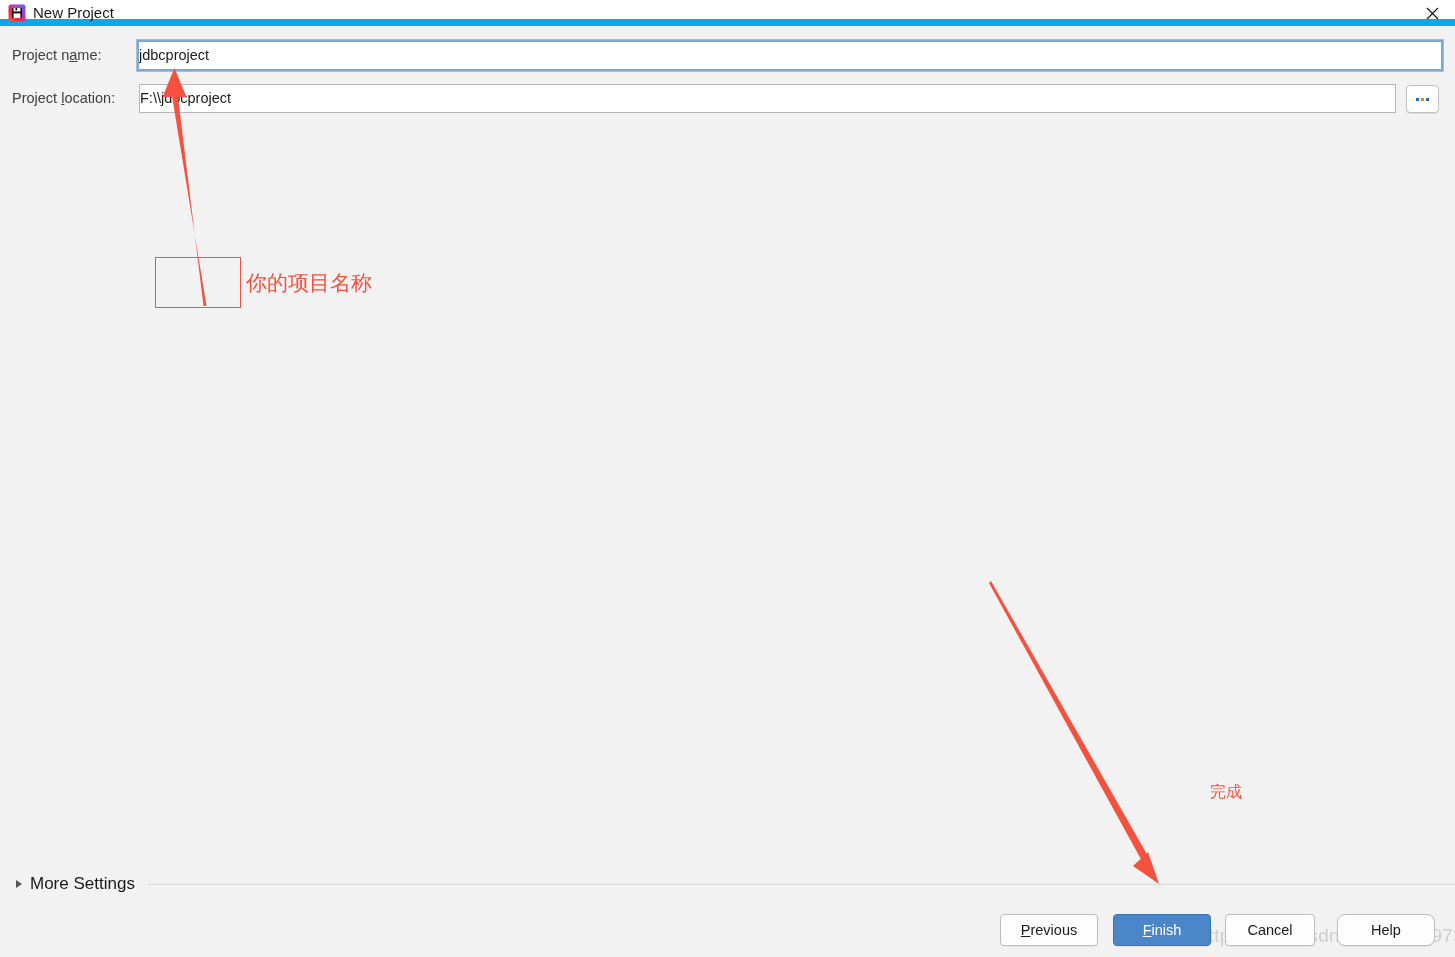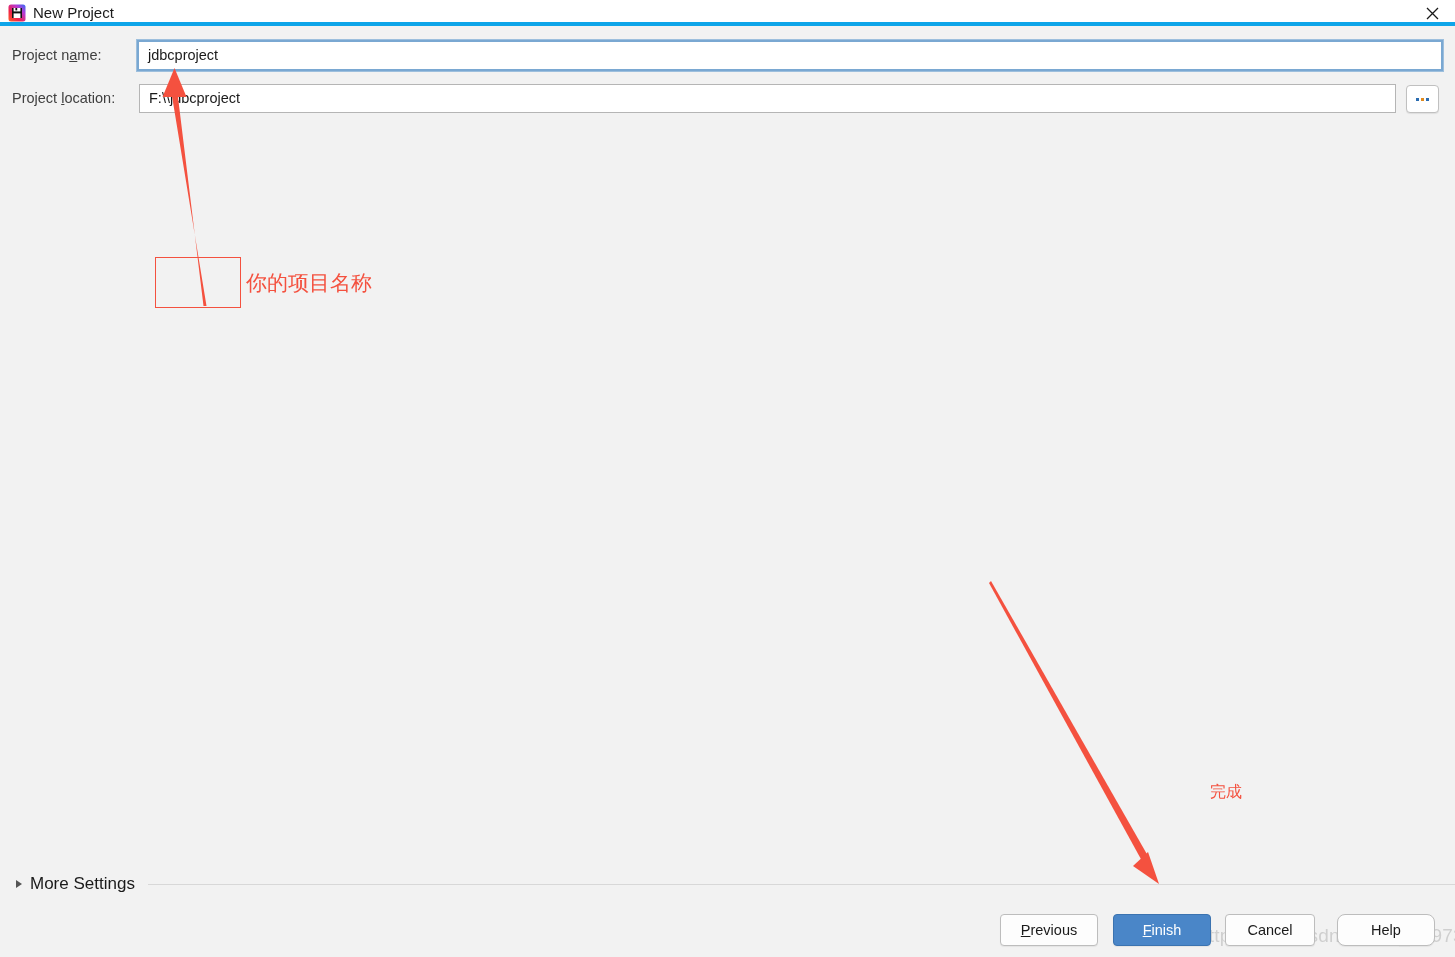--- a/index.html
+++ b/index.html
@@ -23,21 +23,21 @@
     background: #f2f2f2;
   }
 
   
   .titlebar {
     position: absolute;
     left: 0; top: 0;
     width: 1455px;
     height: 26px;
     background: #ffffff;
-    border-bottom: 4px solid #0ea5e9;
+    border-bottom: 7px solid #0ea5e9;
     box-sizing: border-box;
   }
   .title-icon {
     position: absolute;
     left: 8px; top: 4px;
     width: 18px; height: 18px;
   }
   .title-text {
     position: absolute;
     left: 33px; top: 3px;
@@ -71,21 +71,20 @@
 
   .field {
     position: absolute;
     box-sizing: border-box;
     background: #ffffff;
     font-size: 14.5px;
     color: #1a1a1a;
     line-height: 1;
     display: flex;
     align-items: center;
-    padding-left: 9px;
     white-space: nowrap;
     overflow: hidden;
   }
 
   .field-name {
     left: 137px; top: 40px;
     width: 1306px; height: 31px;
     border: 2px solid #7aa8d2;
     outline: 1px solid #9dbfdd;
     box-shadow: 0 0 0 1px #b9d3e8;

